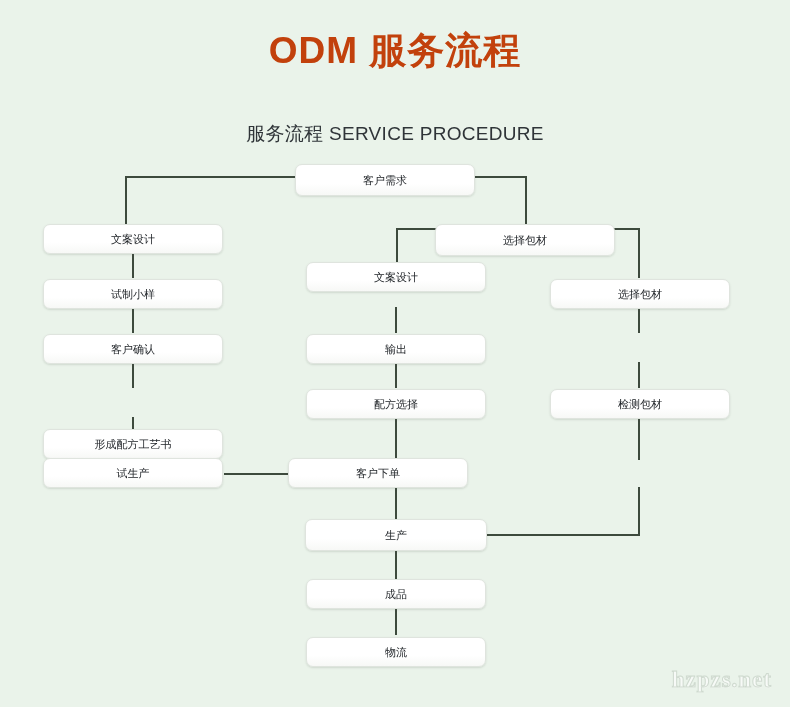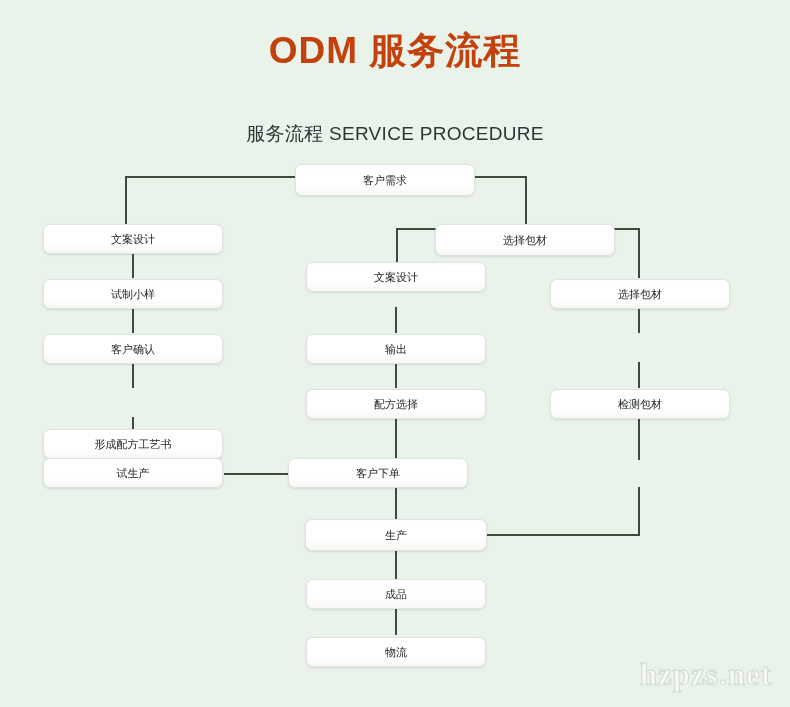--- a/index.html
+++ b/index.html
@@ -60,21 +60,21 @@
     background: #3d4a3d;
     z-index: 1;
   }
   .conn.h { height: 2px; }
   .conn.v { width: 2px; }
   .watermark {
     position: absolute;
     right: 18px;
     bottom: 14px;
     font-family: "Liberation Serif", "DejaVu Serif", serif;
-    font-size: 31px;
+    font-size: 23px;
     font-weight: bold;
     color: rgba(255,255,255,0.0);
     -webkit-text-stroke: 1px rgba(205,216,205,0.95);
     text-shadow: 0 1px 0 rgba(255,255,255,0.6);
     letter-spacing: 1px;
     z-index: 5;
     user-select: none;
   }
 </style>
 </head>

